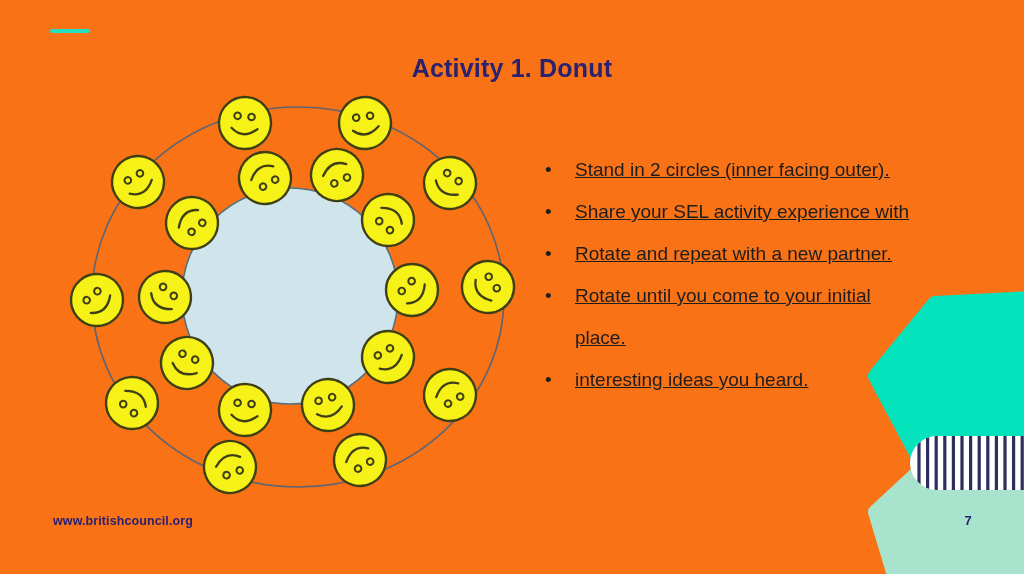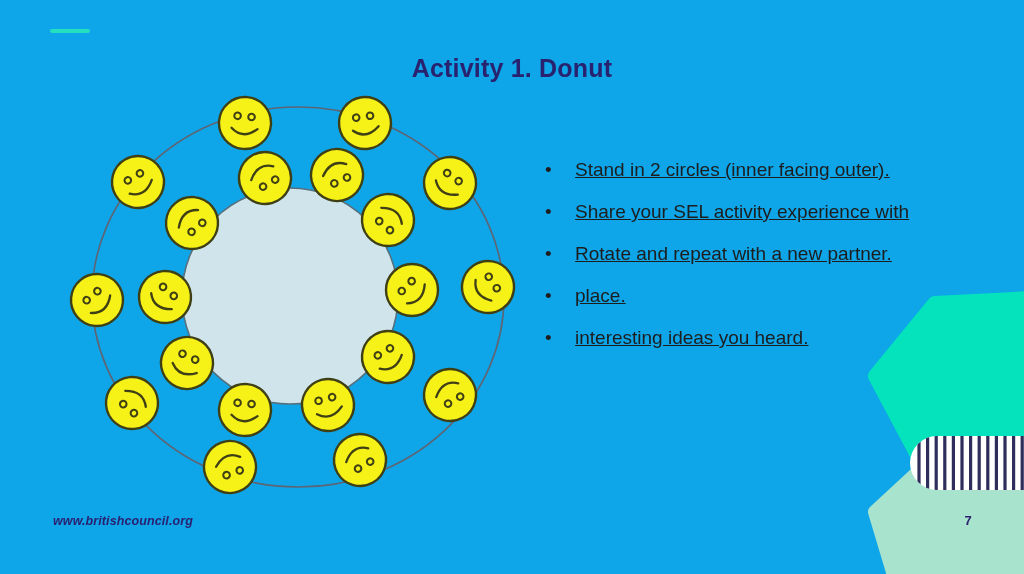--- a/index.html
+++ b/index.html
@@ -1,18 +1,18 @@
 <!DOCTYPE html>
 <html><head>
 <meta charset="utf-8">
 <style>
   html,body { margin:0; padding:0; background:#e8e8e8; }
   .slide {
     position:relative; width:1024px; height:574px; margin:0 auto;
-    background:#0ea5e9; overflow:hidden;
+    background:#f97316; overflow:hidden;
     font-family:"Liberation Sans", sans-serif;
   }
   .accent-dash {
     position:absolute; left:50px; top:29px; width:40px; height:4px;
     border-radius:2px;
   }
   .slide-title {
     position:absolute; left:0; right:0; top:54px;
     text-align:center; font-size:25px; font-weight:bold;
     letter-spacing:0.2px; color:#29226e;
@@ -23,21 +23,21 @@
     font-size:19px; color:#1d1d1d;
   }
   .bullets ul { list-style:none; margin:0; padding:0; }
   .bullets li { display:flex; align-items:flex-start; }
   .bullets .dot { width:30px; flex:0 0 30px; line-height:42px; }
   .bullets .lines { flex:1;text-decoration:underline; }
   .bullets .line { line-height:42px; white-space:nowrap; }
   .decor-wrap { position:absolute; left:860px; top:290px; width:164px; height:284px; }
   .footer-url {
     position:absolute; left:53px; top:514px;
-    font-size:12.5px; font-weight:bold; color:#2a2170; letter-spacing:0.1px;font-style:italic;
+    font-size:12.5px; font-weight:bold; color:#2a2170; letter-spacing:0.1px;
   }
   .page-number {
     position:absolute; left:952px; top:513px; width:32px; text-align:center;
     font-size:13px; font-weight:bold; color:#2a2170; z-index:5;
   }
 </style>
 </head>
 <body>
 
 <div class="slide">
@@ -187,20 +187,21 @@
         </li>
         <li>
           <span class="dot">•</span>
           <div class="lines">
             <div class="line">Rotate and repeat with a new partner.</div>
           </div>
         </li>
         <li>
           <span class="dot">•</span>
           <div class="lines">
+            <div class="line">Rotate until you come to your initial</div>
             <div class="line">place.</div>
           </div>
         </li>
         <li>
           <span class="dot">•</span>
           <div class="lines">
             <div class="line">interesting ideas you heard.</div>
           </div>
         </li>
       </ul>

